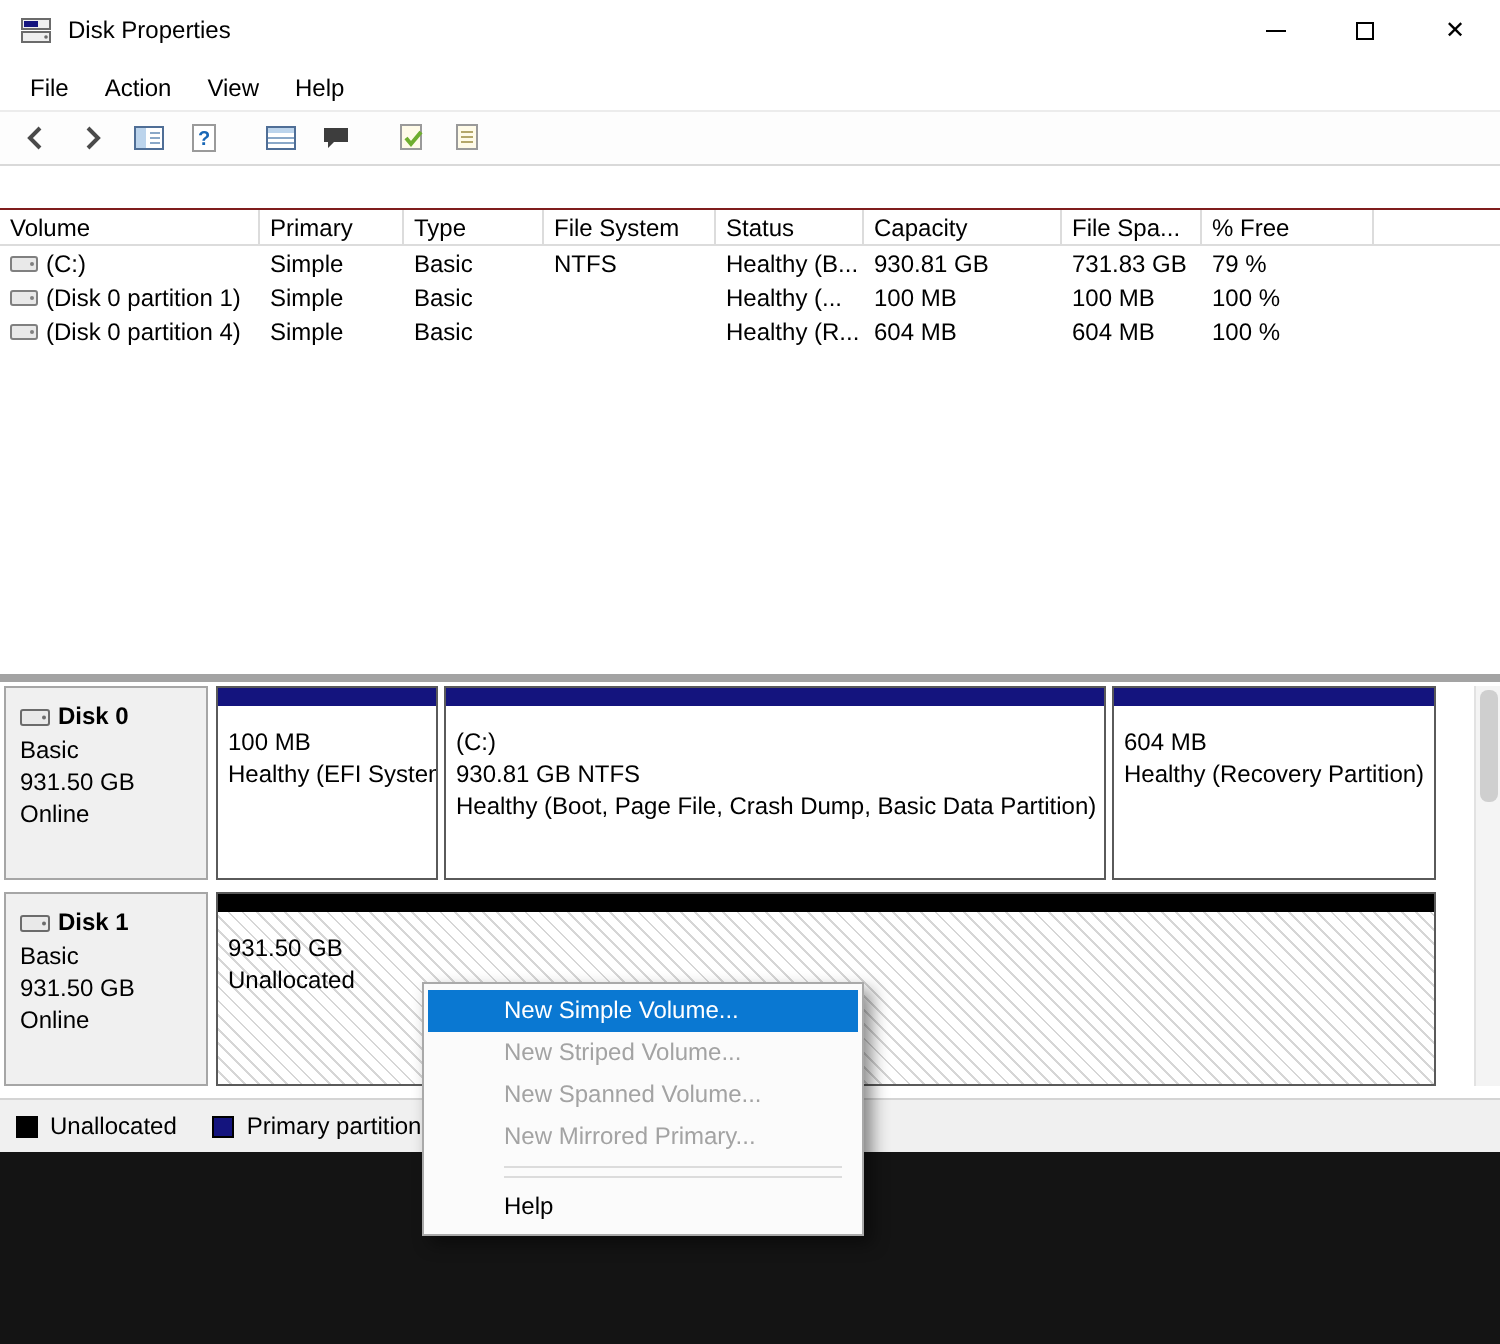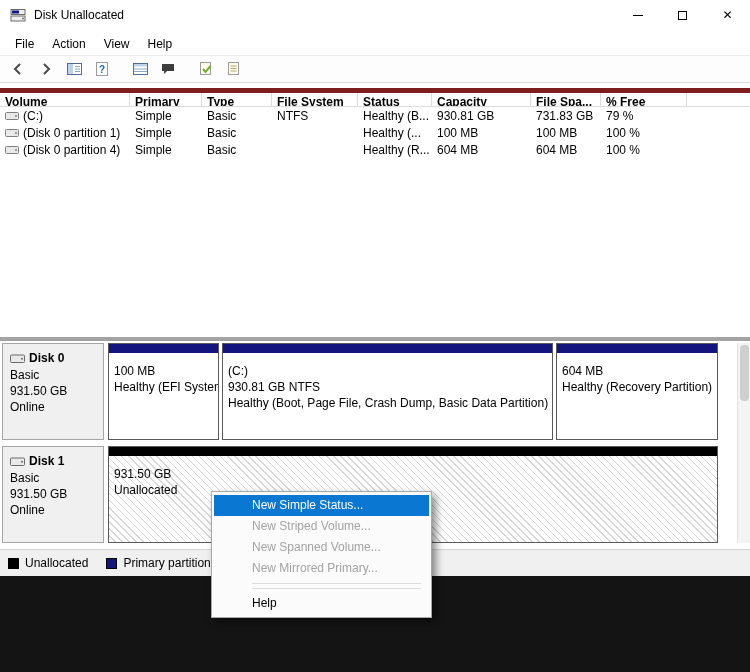--- a/index.html
+++ b/index.html
@@ -39,21 +39,21 @@
   
   .toolbar {
     height: 28px; display: flex; align-items: center; gap: 4px; padding-left: 6px;
     background: #fdfdfd; border-top: 1px solid #ececec; border-bottom: 1px solid #d9d9d9;
   }
   .tool-btn { width: 24px; height: 22px; display: flex; align-items: center; justify-content: center; border: none; background: transparent; }
   .tool-sep { width: 6px; }
 
   
   .listview { position: absolute; left: 0; top: 83px; width: 750px; height: 254px; background: #fff; }
-  .lv-header { display: flex; height: 19px; margin-top: 5px; border-top: 5px solid #7f1d1d; border-bottom: 1px solid #dcdcdc; font-weight: bold; }
+  .lv-header { display: flex; height: 19px; margin-top: 21px; border-top: 1px solid #7f1d1d; border-bottom: 1px solid #dcdcdc; }
   .lv-hcell { padding: 2px 5px; border-right: 1px solid #dcdcdc; overflow: hidden; white-space: nowrap; }
   .lv-row { display: flex; height: 17px; align-items: center; }
   .lv-cell { padding: 0 5px; overflow: hidden; white-space: nowrap; }
   .c-volume { width: 130px; } .c-layout { width: 72px; } .c-type { width: 70px; }
   .c-fs { width: 86px; } .c-status { width: 74px; } .c-cap { width: 99px; }
   .c-free { width: 70px; } .c-pct { width: 86px; } .c-fill { flex: 1; border-right: none; }
   .vol-cell { display: flex; align-items: center; gap: 4px; }
 
   
   .gfxview { position: absolute; left: 0; top: 337px; width: 750px; height: 212px; background: #fff; border-top: 4px solid #a3a3a3; }
@@ -111,21 +111,21 @@
 
   <div class="titlebar">
     <span class="app-icon">
       <svg width="16" height="16" viewBox="0 0 16 16">
         <rect x="1" y="2.5" width="14" height="5" fill="#efefef" stroke="#6b6b6b"></rect>
         <rect x="2" y="3.5" width="7" height="3" fill="#14147e"></rect>
         <rect x="1" y="9" width="14" height="5" fill="#efefef" stroke="#6b6b6b"></rect>
         <circle cx="13" cy="11.5" r="0.9" fill="#6b6b6b"></circle>
       </svg>
     </span>
-    <span class="title">Disk Unallocated</span>
+    <span class="title">Disk Properties</span>
     <span class="spacer"></span>
     <button class="caption-btn">
         <span class="glyph-min"></span>
       </button>
     <button class="caption-btn">
         <span class="glyph-max"></span>
       </button>
     <button class="caption-btn">
         <span class="glyph-close">✕</span>
       </button>
@@ -340,20 +340,20 @@
     </div>
     <div class="legend-item">
       <span class="legend-swatch" style="background-color: rgb(20, 20, 126);"></span>
       <span>Primary partition</span>
     </div>
   </div>
 
 </div>
 
 <div class="context-menu">
-  <div class="cm-item highlighted" style="background-color: rgb(10, 120, 210);">New Simple Status...</div>
+  <div class="cm-item highlighted" style="background-color: rgb(10, 120, 210);">New Simple Volume...</div>
   <div class="cm-item disabled">New Striped Volume...</div>
   <div class="cm-item disabled">New Spanned Volume...</div>
   <div class="cm-item disabled">New Mirrored Primary...</div>
   <div class="cm-sep"></div>
   <div class="cm-sep"></div>
   <div class="cm-item">Help</div>
 </div>
 
 </body></html>

